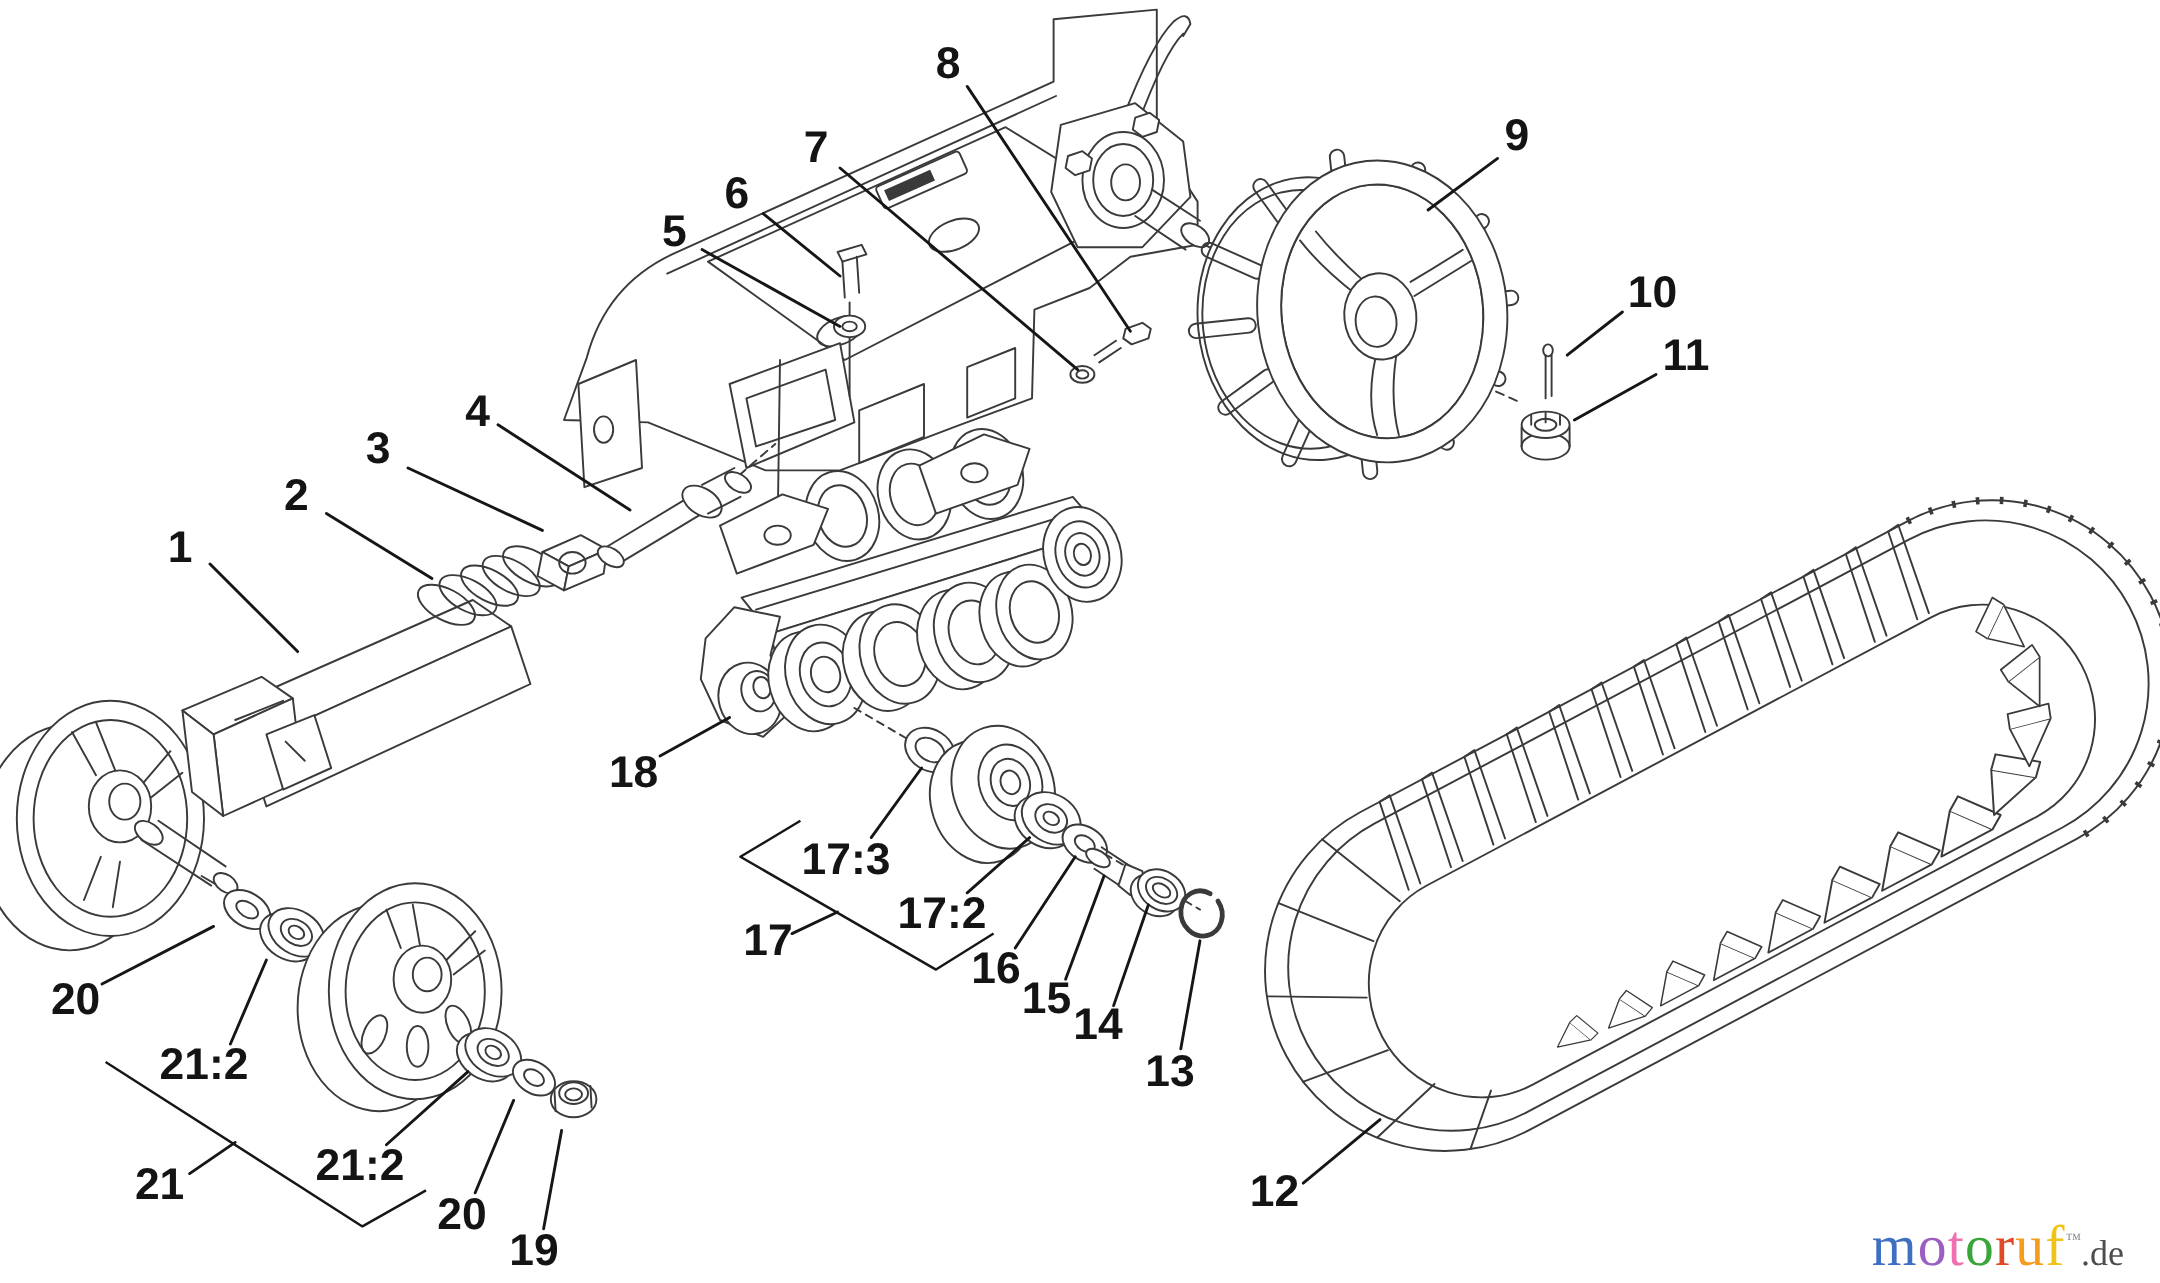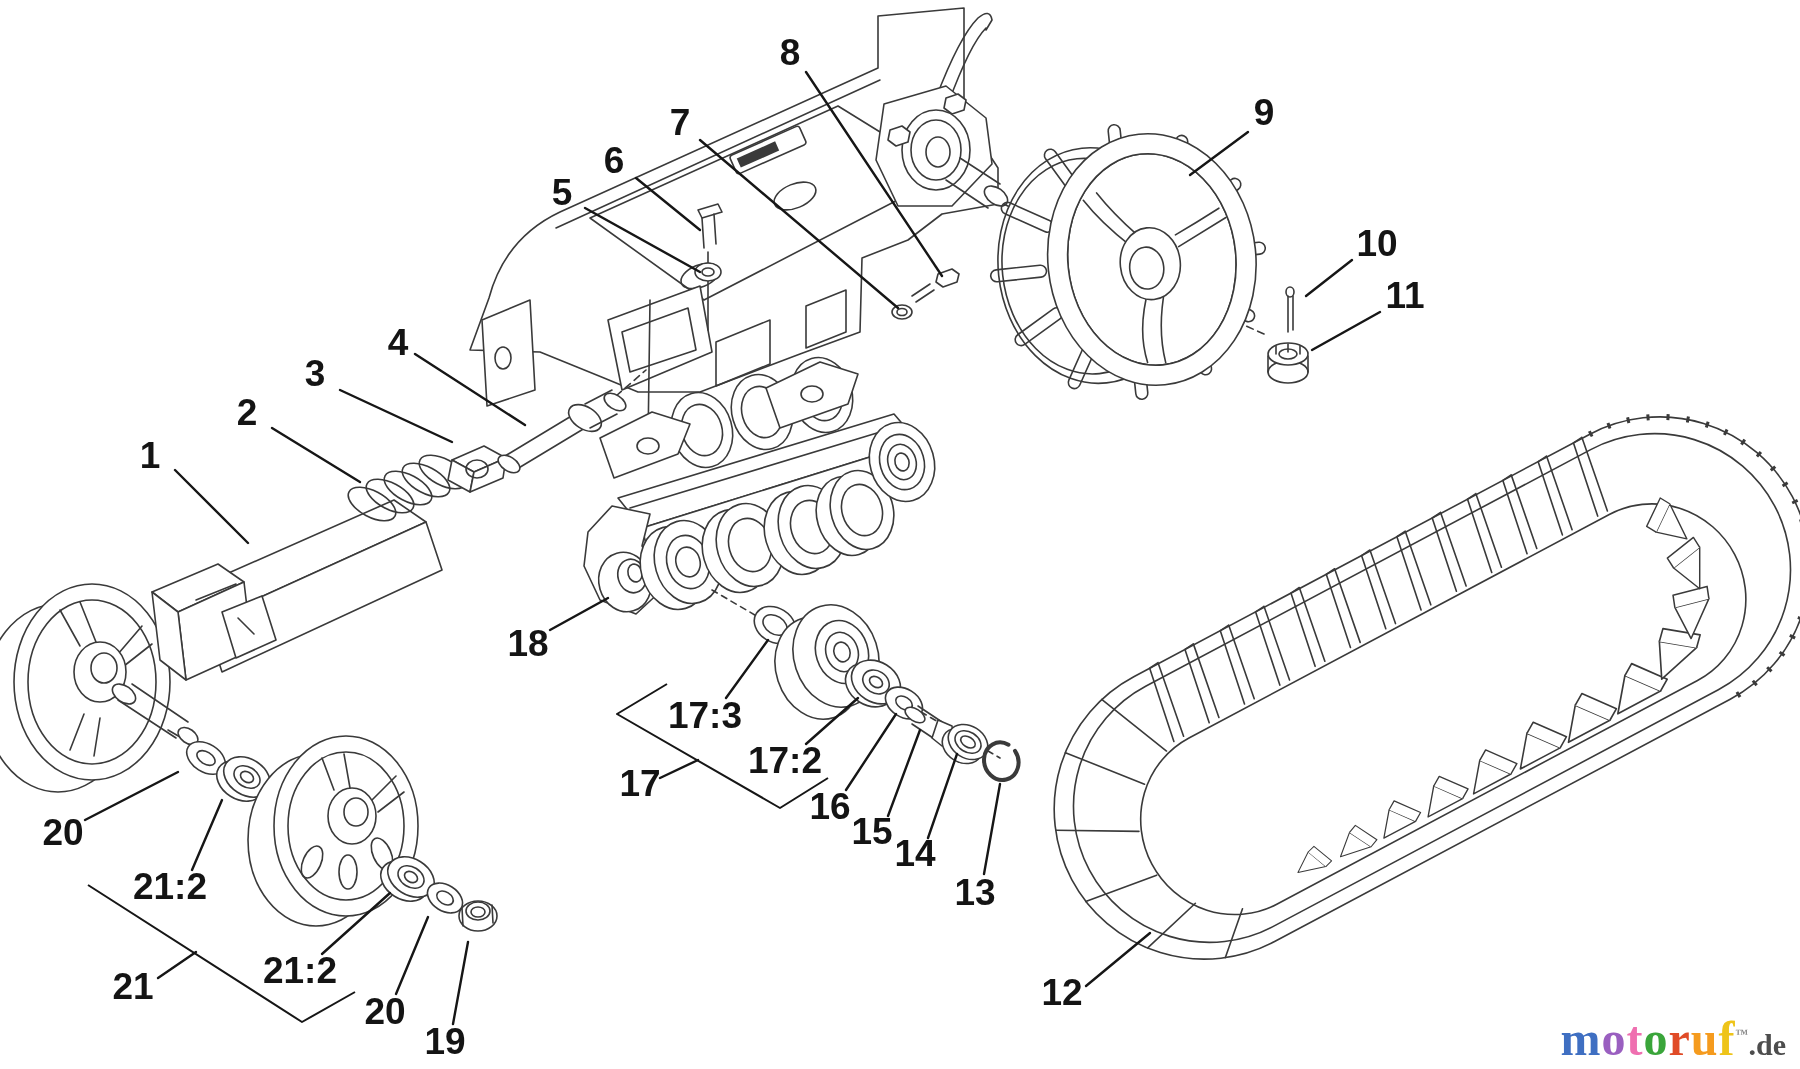--- a/index.html
+++ b/index.html
@@ -5,22 +5,22 @@
   html,body{margin:0;padding:0;background:#fff;}
   .stage{position:relative;width:1800px;height:1069px;background:#ffffff;overflow:hidden;
          font-family:"Liberation Sans",sans-serif;}
   svg{position:absolute;left:0;top:0;}
   .ln{fill:none;stroke:#3a3a3a;stroke-width:1.6;stroke-linecap:round;stroke-linejoin:round;}
   .fw{fill:#ffffff;stroke:#3a3a3a;stroke-width:1.6;stroke-linejoin:round;}
   .ld{fill:none;stroke:#161616;stroke-width:2.4;stroke-linecap:round;}
   .bk{fill:none;stroke:#161616;stroke-width:2;stroke-linejoin:round;}
   .lbl{font-family:"Liberation Sans",sans-serif;font-weight:bold;font-size:37px;
        fill:#141414;text-anchor:middle;}
-  .logo{position:absolute;right:14px;bottom:6px;font-family:"Liberation Serif",serif;
-        font-weight:bold;font-size:48px;line-height:1;letter-spacing:1px;cursor:pointer;}
+  .logo{position:absolute;right:30px;bottom:6px;font-family:"Liberation Serif",serif;
+        font-weight:normal;font-size:48px;line-height:1;letter-spacing:1px;cursor:pointer;}
   .logo .tm{font-size:13px;vertical-align:super;color:#888;letter-spacing:0;}
   .logo .suffix{font-size:30px;letter-spacing:0;}
 </style>
 </head>
 <body>
 
 <div class="stage">
 <svg width="1800" height="1069" viewBox="0 0 1800 1069">
   <defs>
     <g id="sbar">

